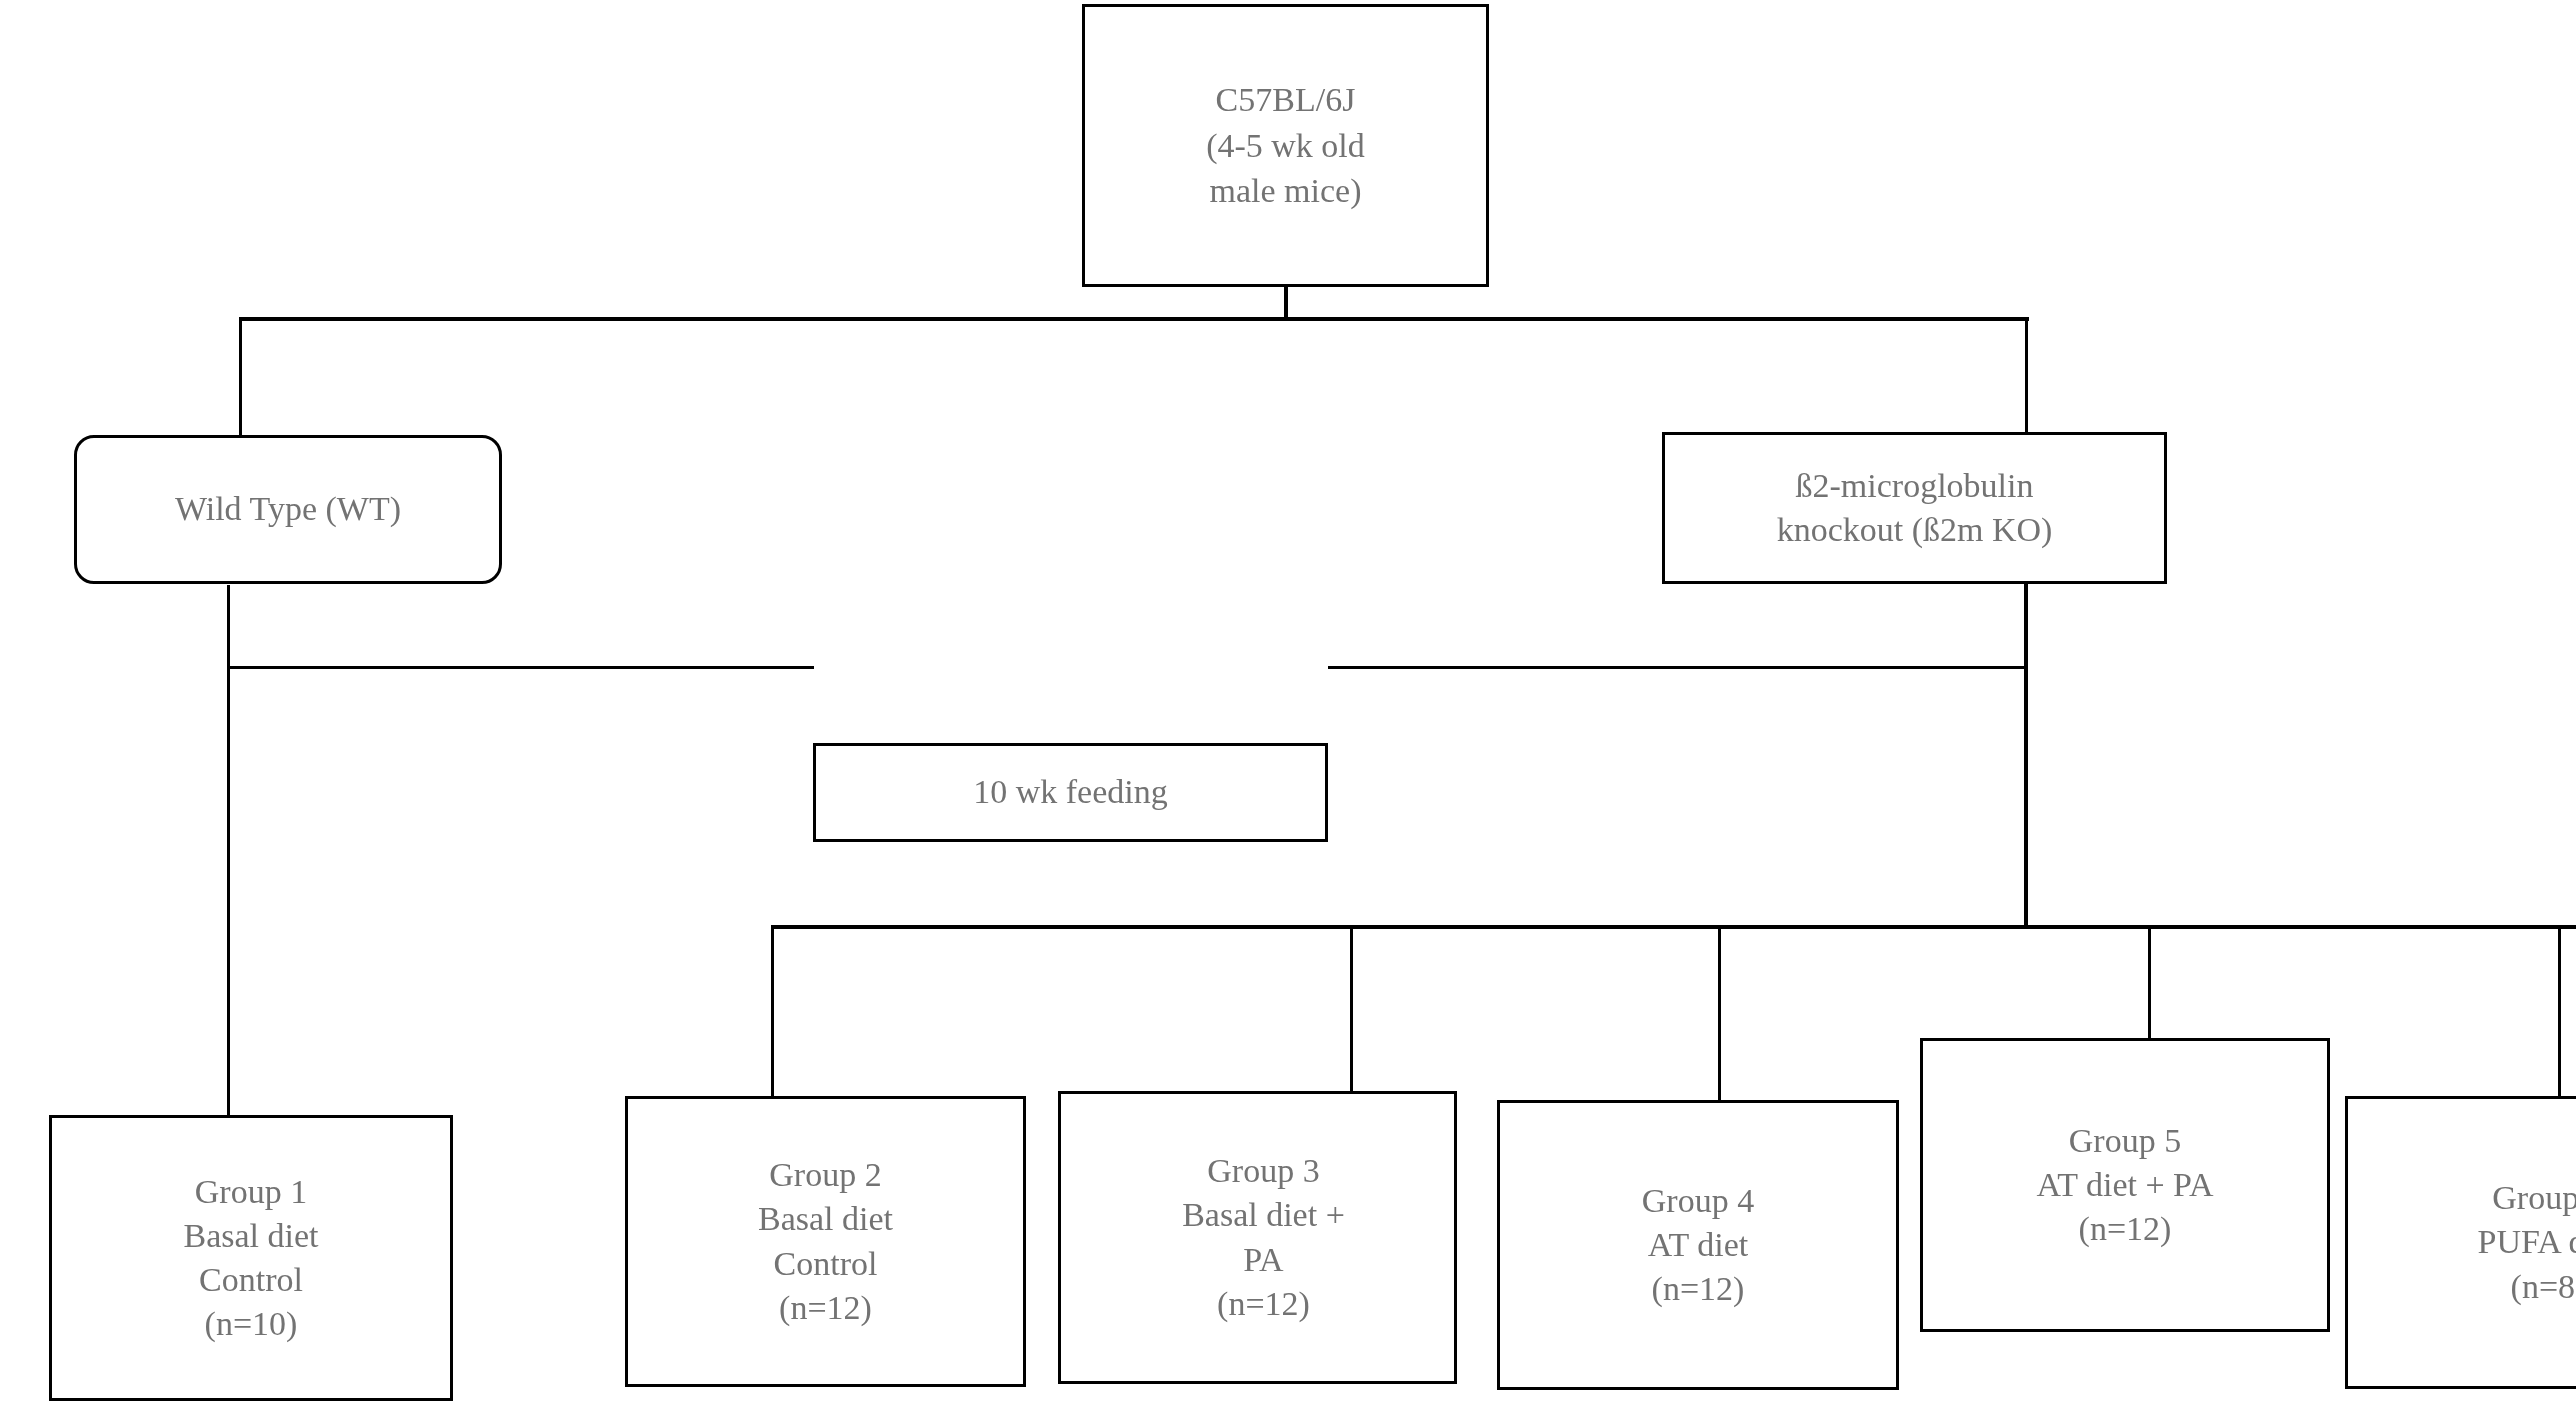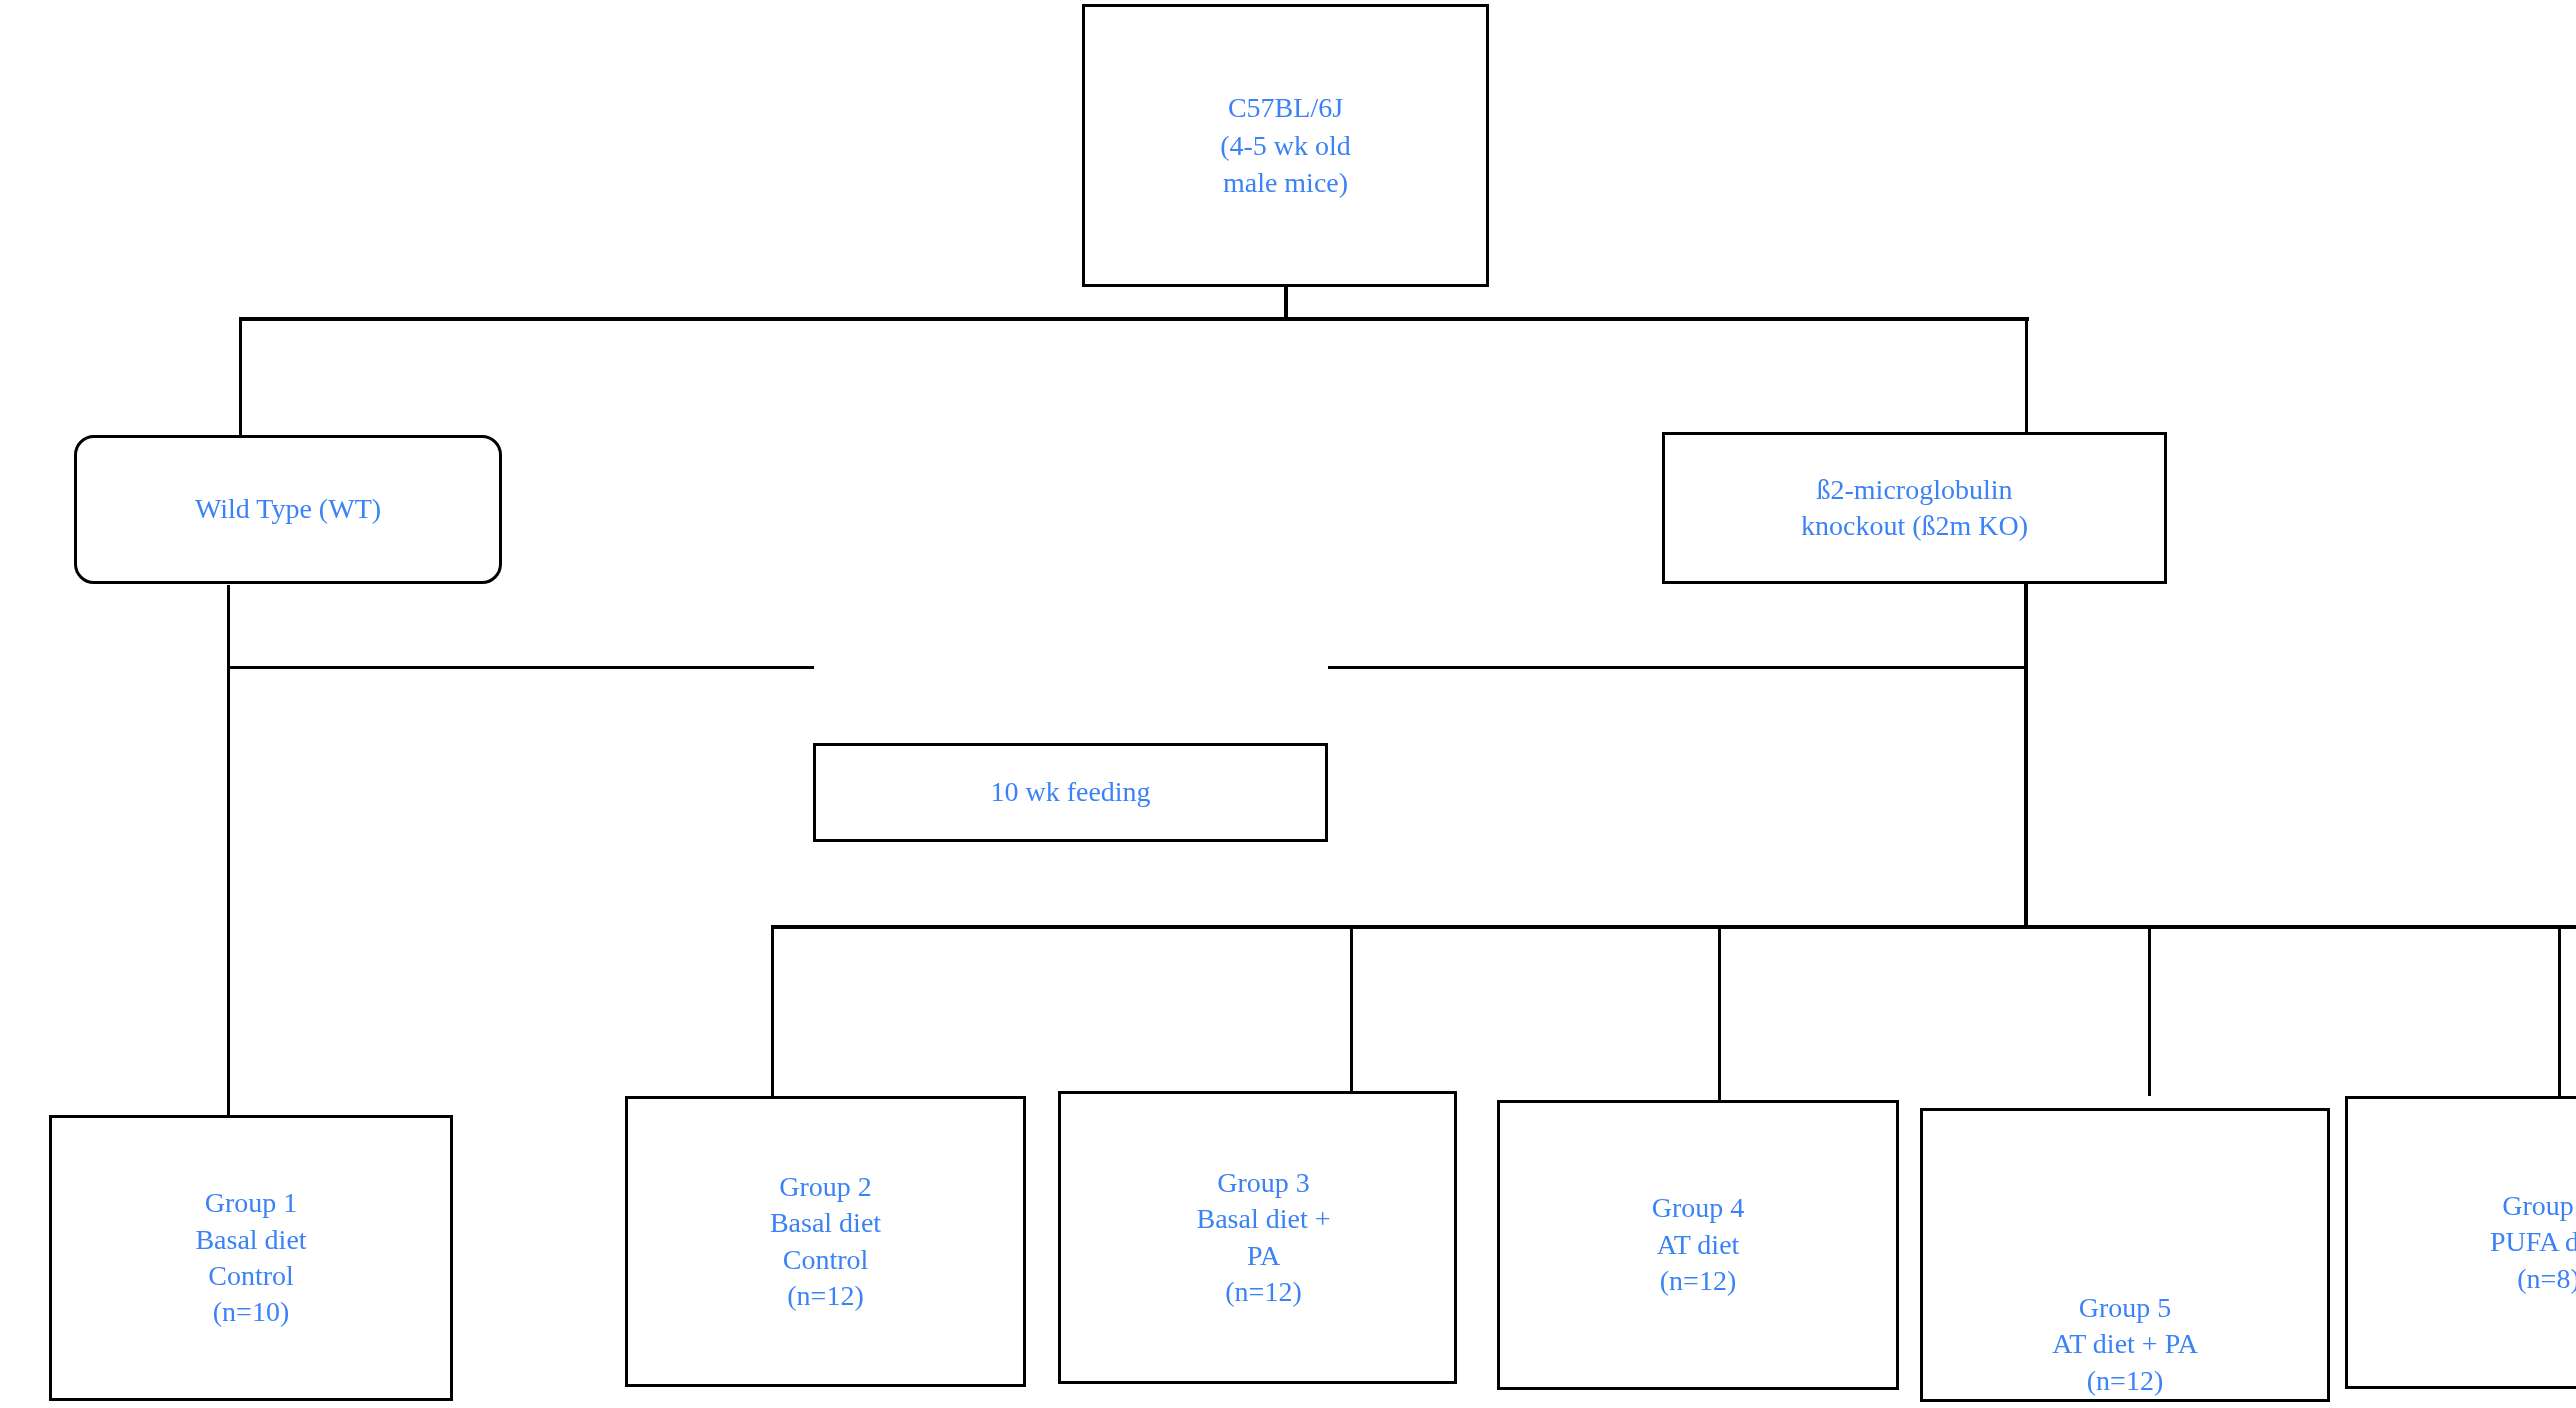--- a/index.html
+++ b/index.html
@@ -15,22 +15,22 @@
     box-sizing:border-box;
     background:#ffffff;
     border:3.1px solid #000000;
     display:flex;
     align-items:center;
     justify-content:center;
     z-index:3;
   }
   .node .txt{
     text-align:center;
-    color:#3b82f6;
-    font-size:28px;
+    color:#737373;
+    font-size:34px;
     line-height:1.30;
     white-space:pre-line;
     padding:0 4.1px;
   }
   .node.root .txt{line-height:1.34;}
   
   .hline{
     position:absolute;
     background:#000000;
     height:3.6px;
@@ -113,21 +113,21 @@
 PA
 (n=12)</span>
   </div>
 
   <div class="node" style="left:1497px;top:1100px;width:402px;height:290px;">
     <span class="txt">Group 4
 AT diet
 (n=12)</span>
   </div>
 
-  <div class="node" style="left:1920px;top:1108px;width:410px;height:294px;align-items:flex-end;">
+  <div class="node" style="left:1920px;top:1038px;width:410px;height:294px;">
     <span class="txt">Group 5
 AT diet + PA
 (n=12)</span>
   </div>
 
   <div class="node" style="left:2345px;top:1096px;width:407px;height:293px;">
     <span class="txt">Group 6
 PUFA diet
 (n=8)</span>
   </div>

